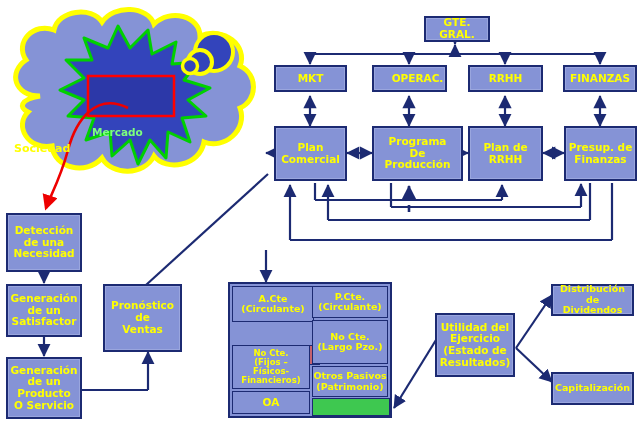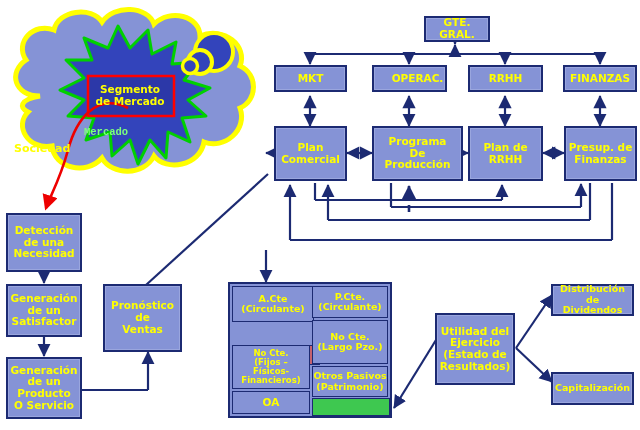--- a/index.html
+++ b/index.html
@@ -84,23 +84,22 @@
   }
   #lbl-sociedad {
     color: #ffff00;
     font-size: 11px;
     left: 14px;
     top: 142px;
   }
   #lbl-mercado {
     color: #7dff7d;
     font-size: 10.5px;
-    left: 84px;
+    left: 92px;
     top: 126px;
-    font-family: Liberation Mono, monospace;
   }
   #lbl-segmento {
     color: #ffff00;
     font-size: 10.5px;
     left: 93px;
     top: 83px;
     line-height: 1.15;
     width: 74px;
   }
 </style>
@@ -222,22 +221,20 @@
     <path d="M 436 340 L 394 408" stroke="#1c2a72" stroke-width="2.2" fill="none" marker-end="url(#arrowNavy)"></path>
 
     <g stroke="#1c2a72" stroke-width="2.2" fill="none">
       <path d="M 516 348 L 552 295" marker-end="url(#arrowNavy)"></path>
       <path d="M 516 348 L 552 382" marker-end="url(#arrowNavy)"></path>
     </g>
   </svg>
 
   <div class="cloud-label" id="lbl-sociedad">Sociedad</div>
   <div class="cloud-label" id="lbl-mercado">Mercado</div>
-  <div class="cloud-label" id="lbl-segmento">Segmento
-de Mercado</div>
 
   <div class="box b-f10" style="left:274px; top:65px; width:73px; height:27px;">
     <span class="box-inner">MKT</span>
   </div>
 
   <div class="box b-f10" style="left:424px; top:16px; width:66px; height:26px;">
     <span class="box-inner">GTE. GRAL.</span>
   </div>
   <div class="box b-f10" style="left:372px; top:65px; width:75px; height:27px;padding-left:16px;">
     <span class="box-inner">OPERAC.</span>
@@ -315,21 +312,21 @@
   <div class="bs-cell b-f9" style="left:312px; top:320px; width:76px; height:44px;">
     <span>No Cte.
 (Largo Pzo.)</span>
   </div>
   <div class="bs-cell b-f9" style="left:312px; top:366px; width:76px; height:31px;">
     <span>Otros Pasivos
 (Patrimonio)</span>
   </div>
   <div class="greenbar" style="left:312px; top:398px; width:76px; height:16px;"></div>
 
-  <div class="box b-f10" style="left:435px; top:313px; width:80px; height:72px;">
+  <div class="box b-f10" style="left:435px; top:313px; width:80px; height:64px;">
     <span class="box-inner">Utilidad del
 Ejercicio
 (Estado de
 Resultados)</span>
   </div>
   <div class="box b-f9" style="left:551px; top:284px; width:83px; height:32px;">
     <span class="box-inner">Distribución de
 Dividendos</span>
   </div>
   <div class="box b-f9" style="left:551px; top:372px; width:83px; height:33px;">

